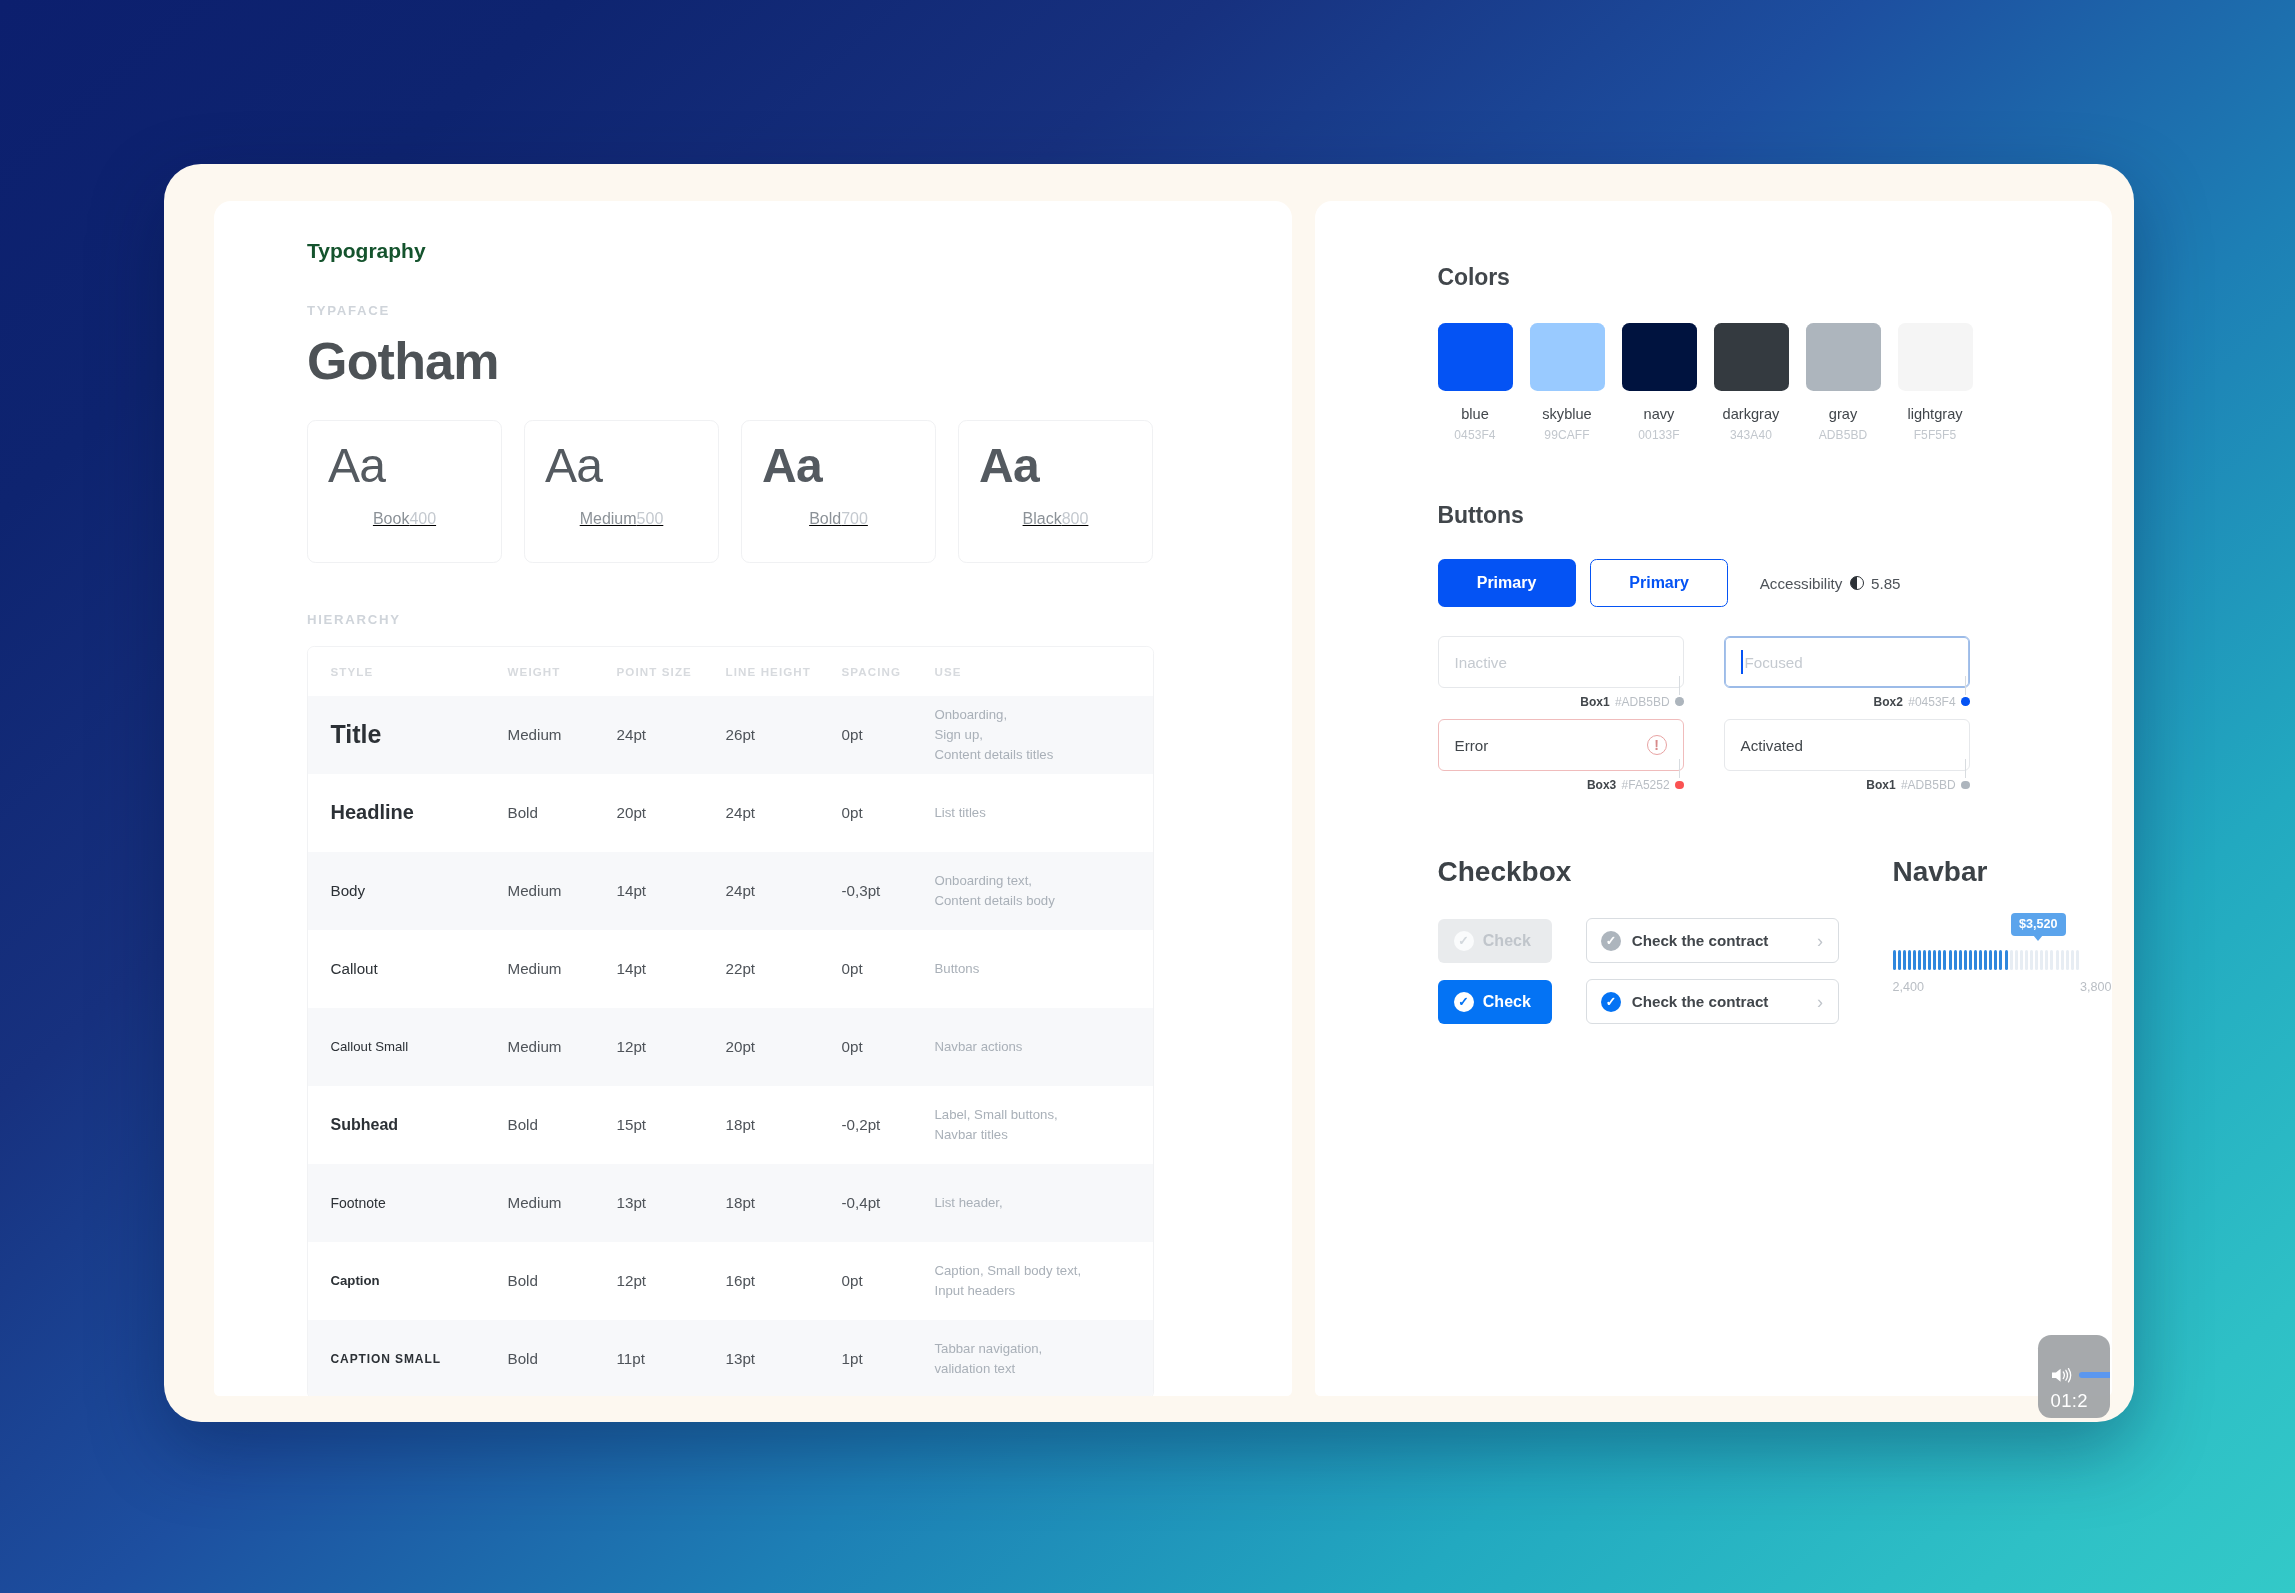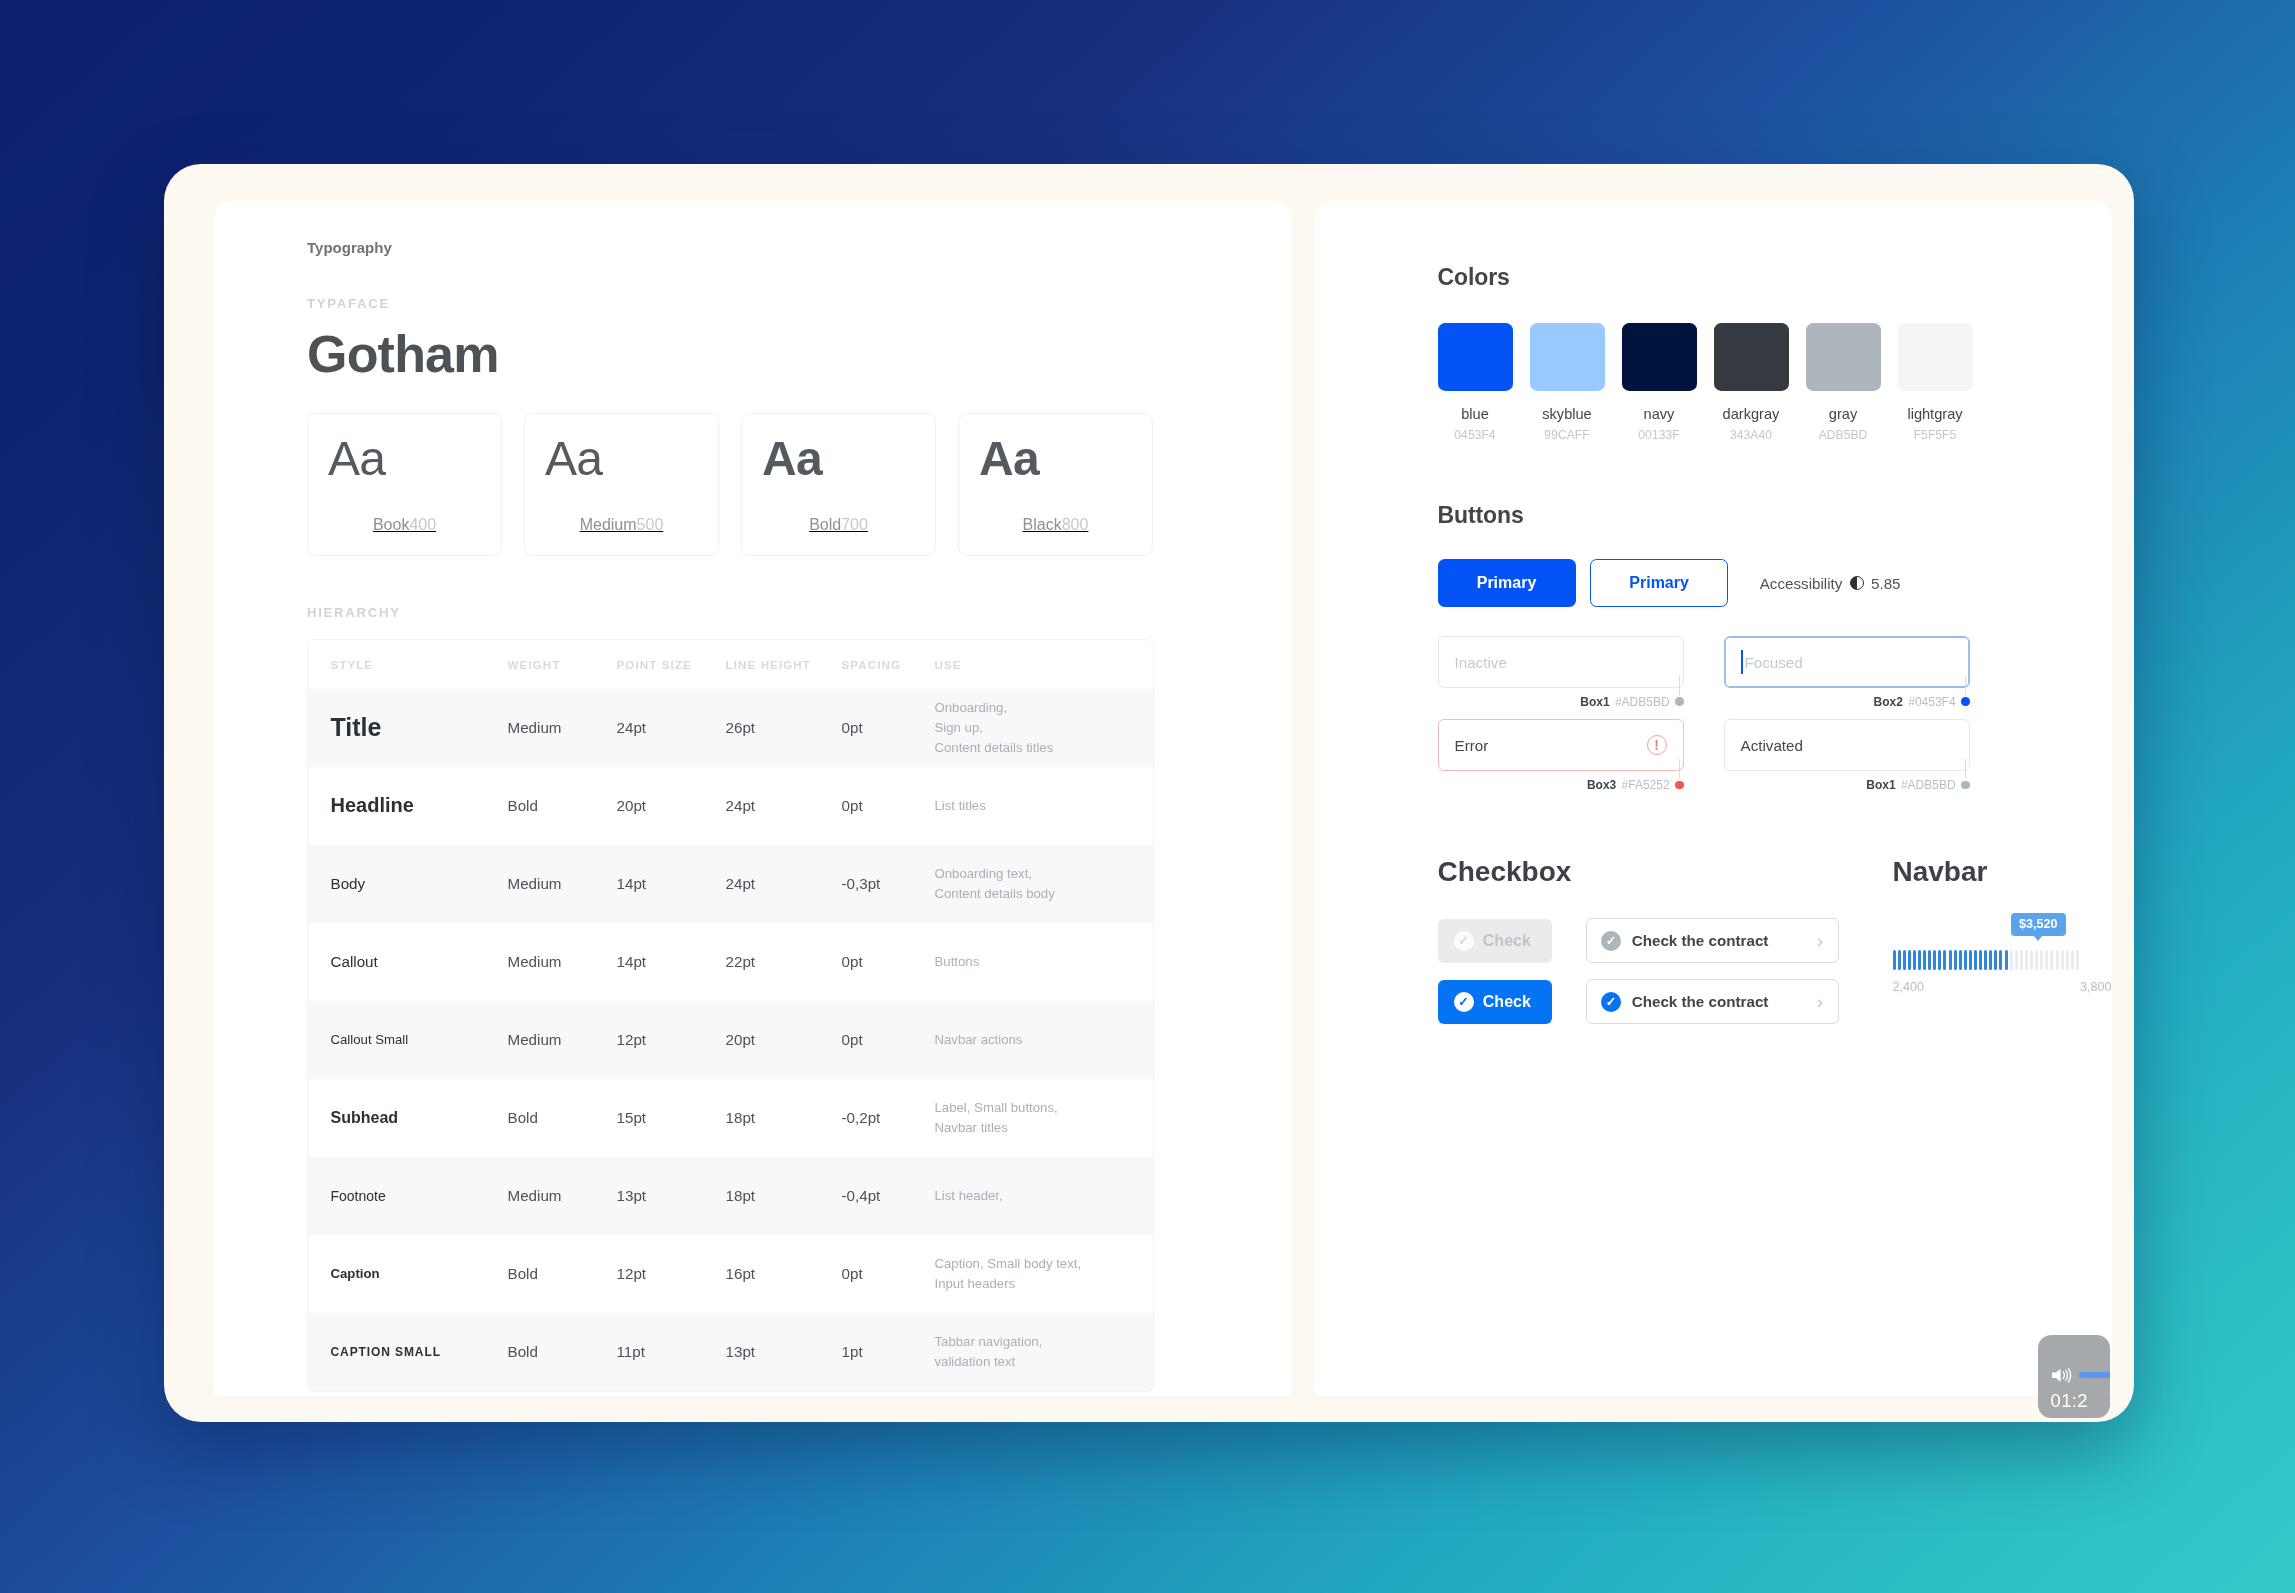--- a/index.html
+++ b/index.html
@@ -67,42 +67,42 @@
     color: #41464b;
     letter-spacing: -0.1px;
   }
   .big-title {
     font-size: 28px;
     font-weight: 700;
     color: #3c4247;
   }
 
   
-  #typography-heading { font-size: 15px; font-weight: 700; color: #737373; }
+  #typography-heading { font-size: 21px; font-weight: 700; color: #14532d; }
   #typeface-eyebrow { margin-top: 40px; }
   #typeface-name {
     margin-top: 13.2px;
     font-size: 52px;
     font-weight: 700;
     color: #4d5256;
     letter-spacing: -0.8px;
   }
 
   #weight-cards {
     display: flex;
     gap: 22px;
     margin-top: 29px;
   }
   .weight-card {
     width: 195px;
     height: 143px;
     border: 1.1px solid #f0f1f3;
     border-radius: 8.6px;
     background: #fff;
-    padding: 21px 20px 0 20px;
+    padding: 21px 20px 13px 20px;
     display: flex;
     flex-direction: column;
     justify-content: space-between;
   }
   .weight-sample {
     font-size: 48px;
     color: #545a60;
     line-height: 1;
     letter-spacing: -0.7px;
   }

